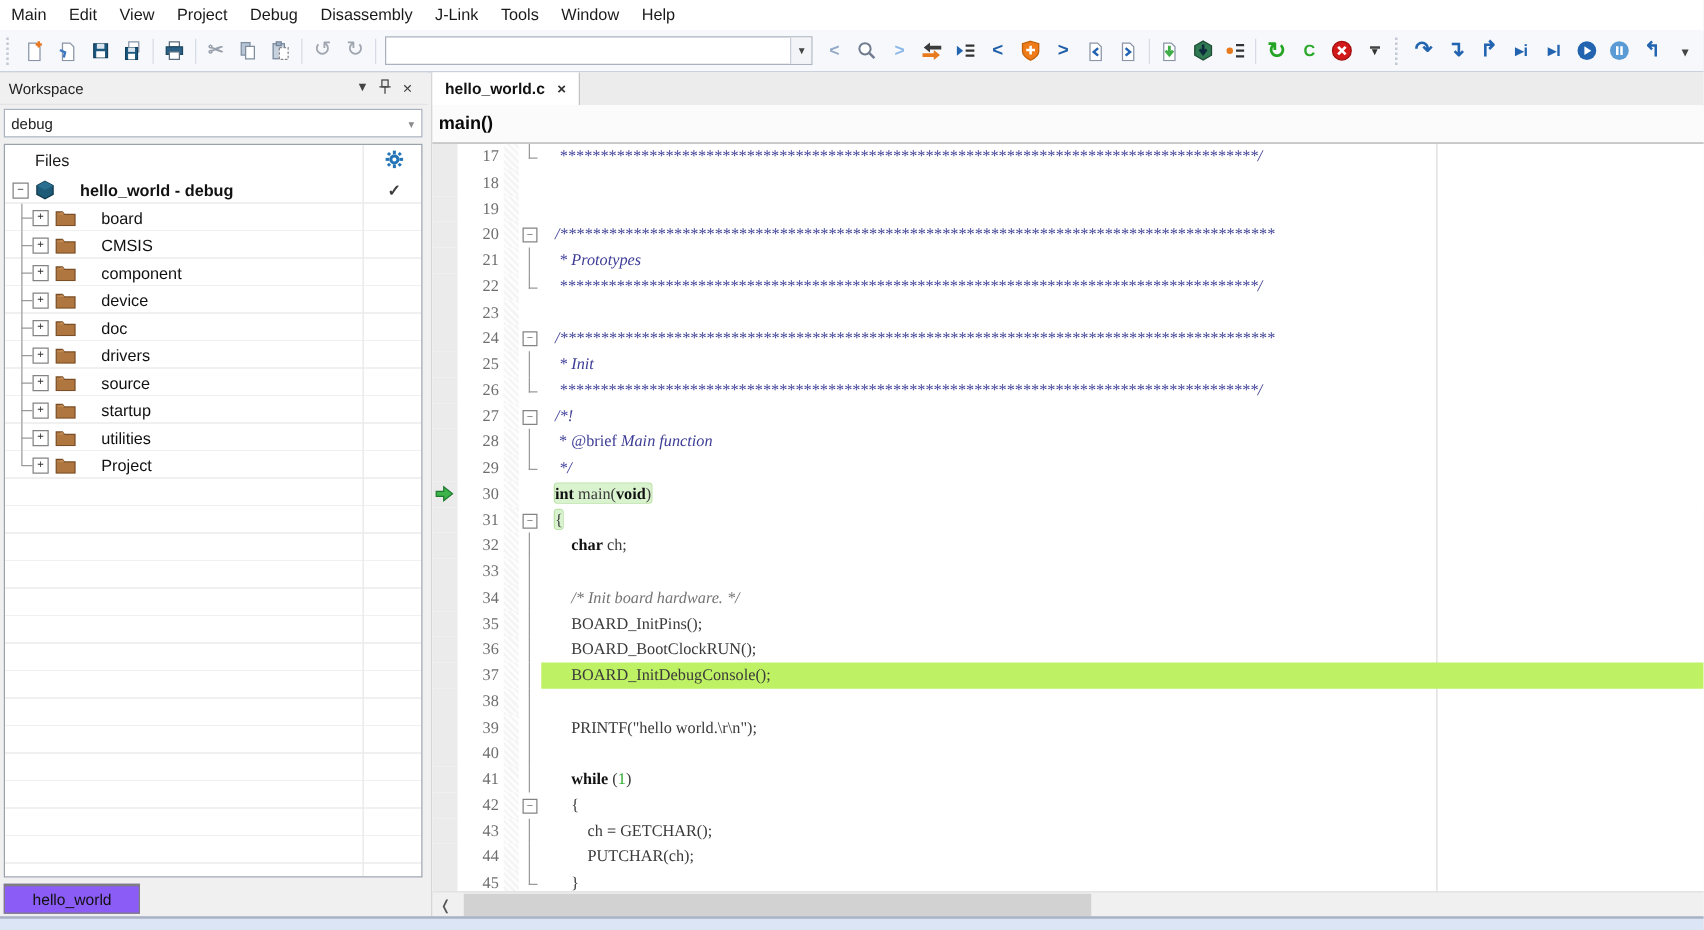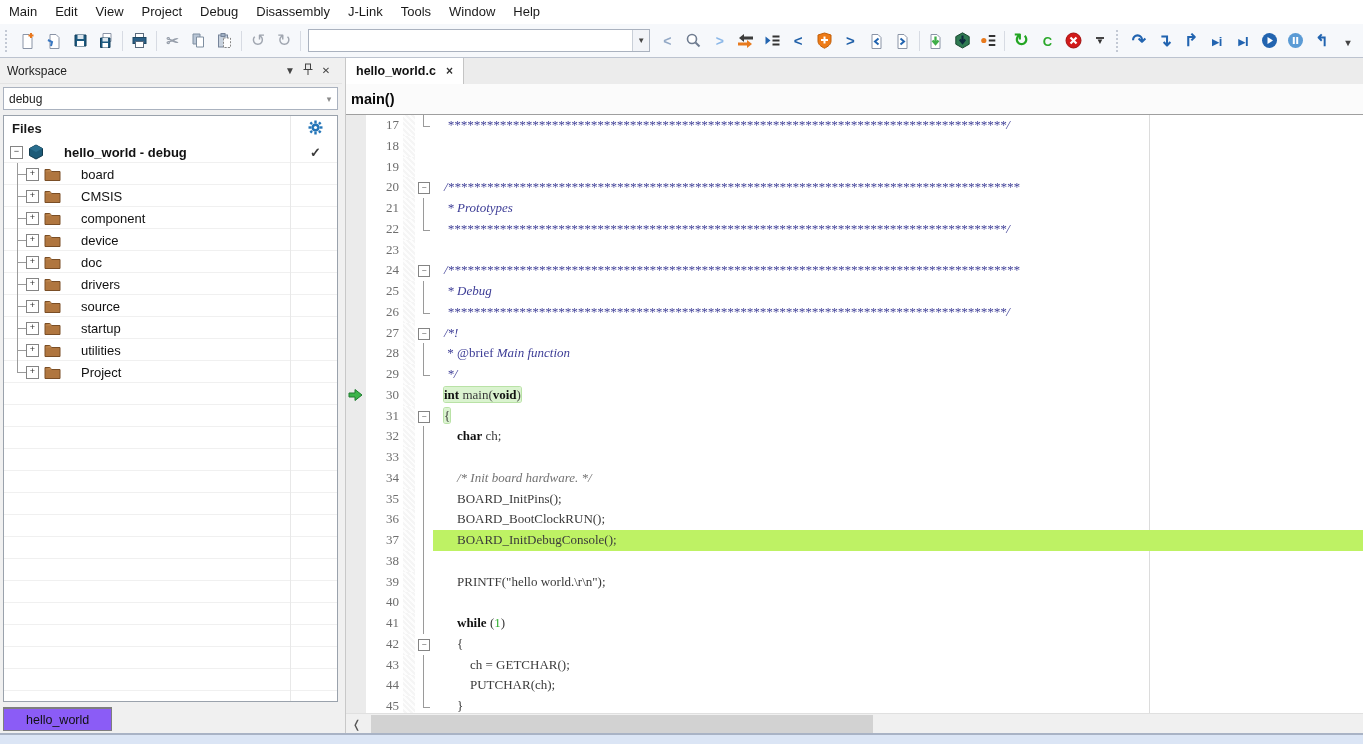--- a/index.html
+++ b/index.html
@@ -34,21 +34,21 @@
   .ws-combo{position:absolute;top:29px;left:3px;right:4px;height:21px;background:#fff;
             border:1px solid #aab2bf;display:flex;align-items:center;font-size:12px;color:#222;}
   .ws-combo .val{flex:1;padding:0 5px;}
   .ws-combo .chev{width:16px;color:#8a8a8a;font-size:9px;text-align:center;}
   .ws-files{position:absolute;top:57px;left:3px;right:4px;bottom:33px;background:#fff;
             border:1px solid #9aa2ac;overflow:hidden;}
   .ws-grid{position:absolute;top:25px;left:0;right:0;bottom:0;
            background:repeating-linear-gradient(#fff 0 21px,#f0f0f0 21px 22px);}
   .ws-colline{position:absolute;top:0;bottom:0;right:46px;width:1px;background:#e8e8e8;}
   .files-header{position:absolute;top:0;left:0;right:0;height:25px;display:flex;align-items:center;
-                font-size:13px;color:#1a1a1a;padding-left:8px;font-weight:bold;}
+                font-size:13px;color:#1a1a1a;padding-left:24px;}
   .gear{position:absolute;top:4px;right:14px;}
   .tree{position:absolute;top:25px;left:0;right:0;font-size:13px;color:#111;}
   .tree-row{height:22px;display:flex;align-items:center;position:relative;}
   .tree-row .lbl{padding-left:20px;white-space:nowrap;}
   .proj-row .lbl{font-weight:bold;}
   .exp-box{width:11px;height:11px;border:1px solid #848484;background:#fff;font-size:9px;
            line-height:9px;text-align:center;color:#333;flex:none;}
   .conn{position:relative;width:22px;height:22px;flex:none;}
   .conn .v{position:absolute;left:13px;top:0;bottom:0;width:1px;background:#9a9a9a;}
   .conn.last .v{bottom:11px;}
@@ -617,21 +617,21 @@
           </span>
           <span class="cell-code"><span class="sc">/****************************************************************************************</span></span>
         </div>
         <div class="code-row">
           <span class="cell-margin"></span>
           <span class="cell-num">25</span>
           <span class="cell-hatch"></span>
           <span class="cell-fold">
             <span class="fold-line"></span>
           </span>
-          <span class="cell-code"><span class="sc"> * Debug</span></span>
+          <span class="cell-code"><span class="sc"> * Init</span></span>
         </div>
         <div class="code-row">
           <span class="cell-margin"></span>
           <span class="cell-num">26</span>
           <span class="cell-hatch"></span>
           <span class="cell-fold">
             <span class="fold-end"></span>
           </span>
           <span class="cell-code"><span class="sc"> **************************************************************************************/</span></span>
         </div>

